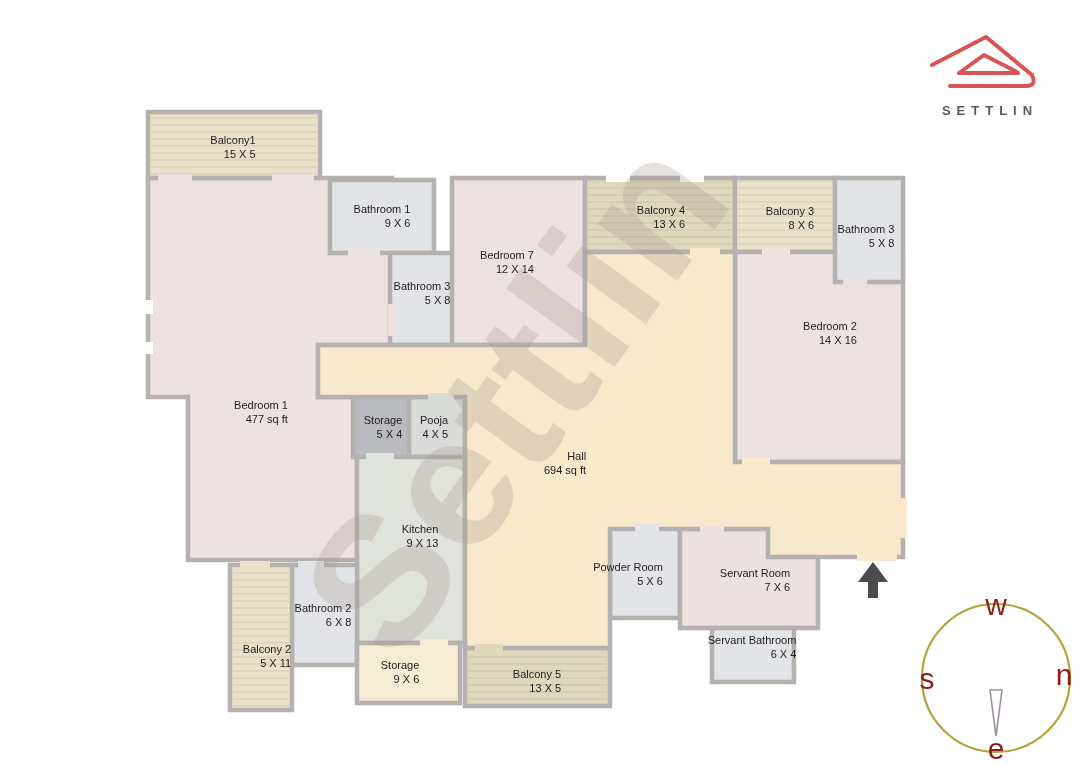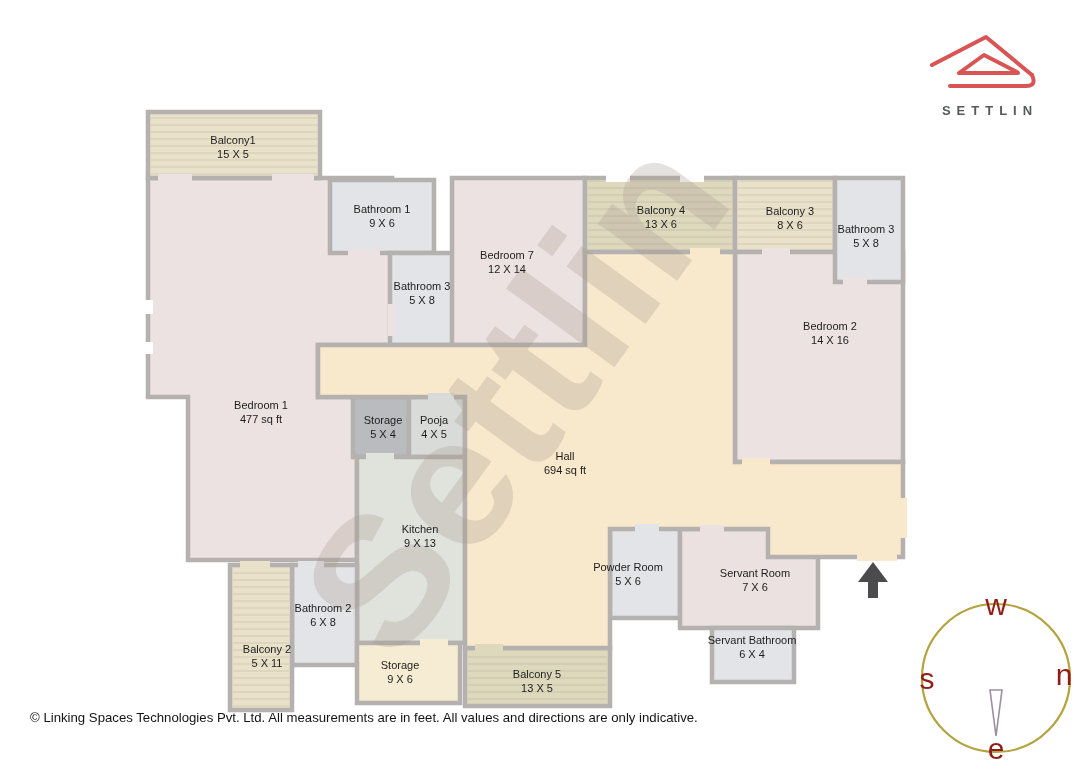--- a/index.html
+++ b/index.html
@@ -1,19 +1,19 @@
 <!DOCTYPE html>
 <html><head>
 <meta charset="utf-8">
 <style>
   html,body{margin:0;padding:0;background:#fff;}
   #stage{position:relative;width:1080px;height:764px;background:#ffffff;overflow:hidden;
          font-family:"Liberation Sans", sans-serif;}
   #plan-svg{position:absolute;left:0;top:0;}
-  .room-label{position:absolute;transform:translate(-50%,-50%);text-align:center;
+  .room-label{position:absolute;transform:translate(-50%,-50%);text-align:right;
               font-size:11px;line-height:1.3;color:#1d1d1d;white-space:nowrap;z-index:30;}
   .room-label span{display:block;}
   #watermark{position:absolute;left:515px;top:395px;transform:translate(-50%,-50%) rotate(-54deg);
              font-size:185px;font-weight:bold;letter-spacing:2px;z-index:20;pointer-events:none;
              font-family:"Liberation Sans", sans-serif;}
   #logo{position:absolute;left:920px;top:25px;width:140px;text-align:center;z-index:40;}
   #logo-text{margin-top:2px;font-size:13px;font-weight:bold;letter-spacing:6px;}
   #footer-text{position:absolute;left:30px;top:710px;font-size:13.2px;color:#141414;z-index:40;}
   #compass{position:absolute;left:912px;top:585px;z-index:40;}
 </style>
@@ -181,15 +181,14 @@
 
   <svg id="compass" width="168" height="179" viewBox="0 0 168 179">
     <circle cx="84" cy="93" r="74" fill="none" stroke-width="2.2" stroke="#b3a23d"></circle>
     <polygon points="78,105 90,105 84,151" fill="#ffffff" stroke-width="1.6" stroke="#9c8fa0"></polygon>
     <text x="84" y="30" font-size="30" text-anchor="middle" fill="#8e1d15">w</text>
     <text x="15" y="104" font-size="30" text-anchor="middle" fill="#8e1d15">s</text>
     <text x="152" y="100" font-size="30" text-anchor="middle" fill="#8e1d15">n</text>
     <text x="84" y="174" font-size="30" text-anchor="middle" fill="#8e1d15">e</text>
   </svg>
 
-  <div id="footer-text">© Linking Spaces Technologies Pvt. Ltd. All measurements are in feet. All values and directions are only indicative.</div>
 
 </div>
 
 </body></html>

